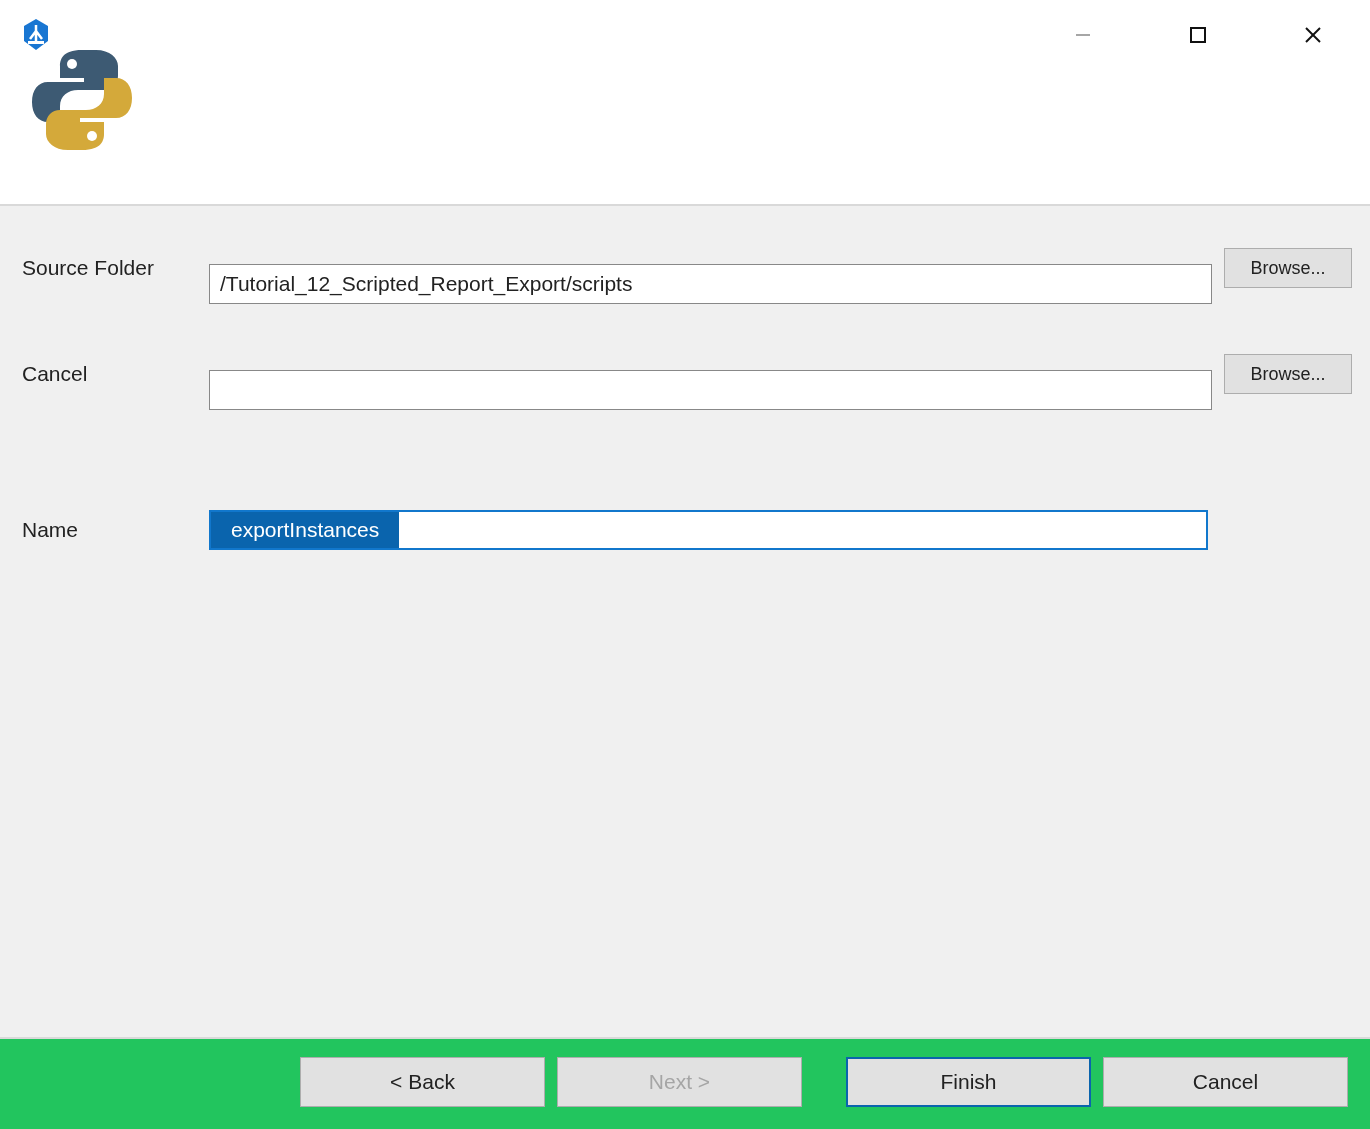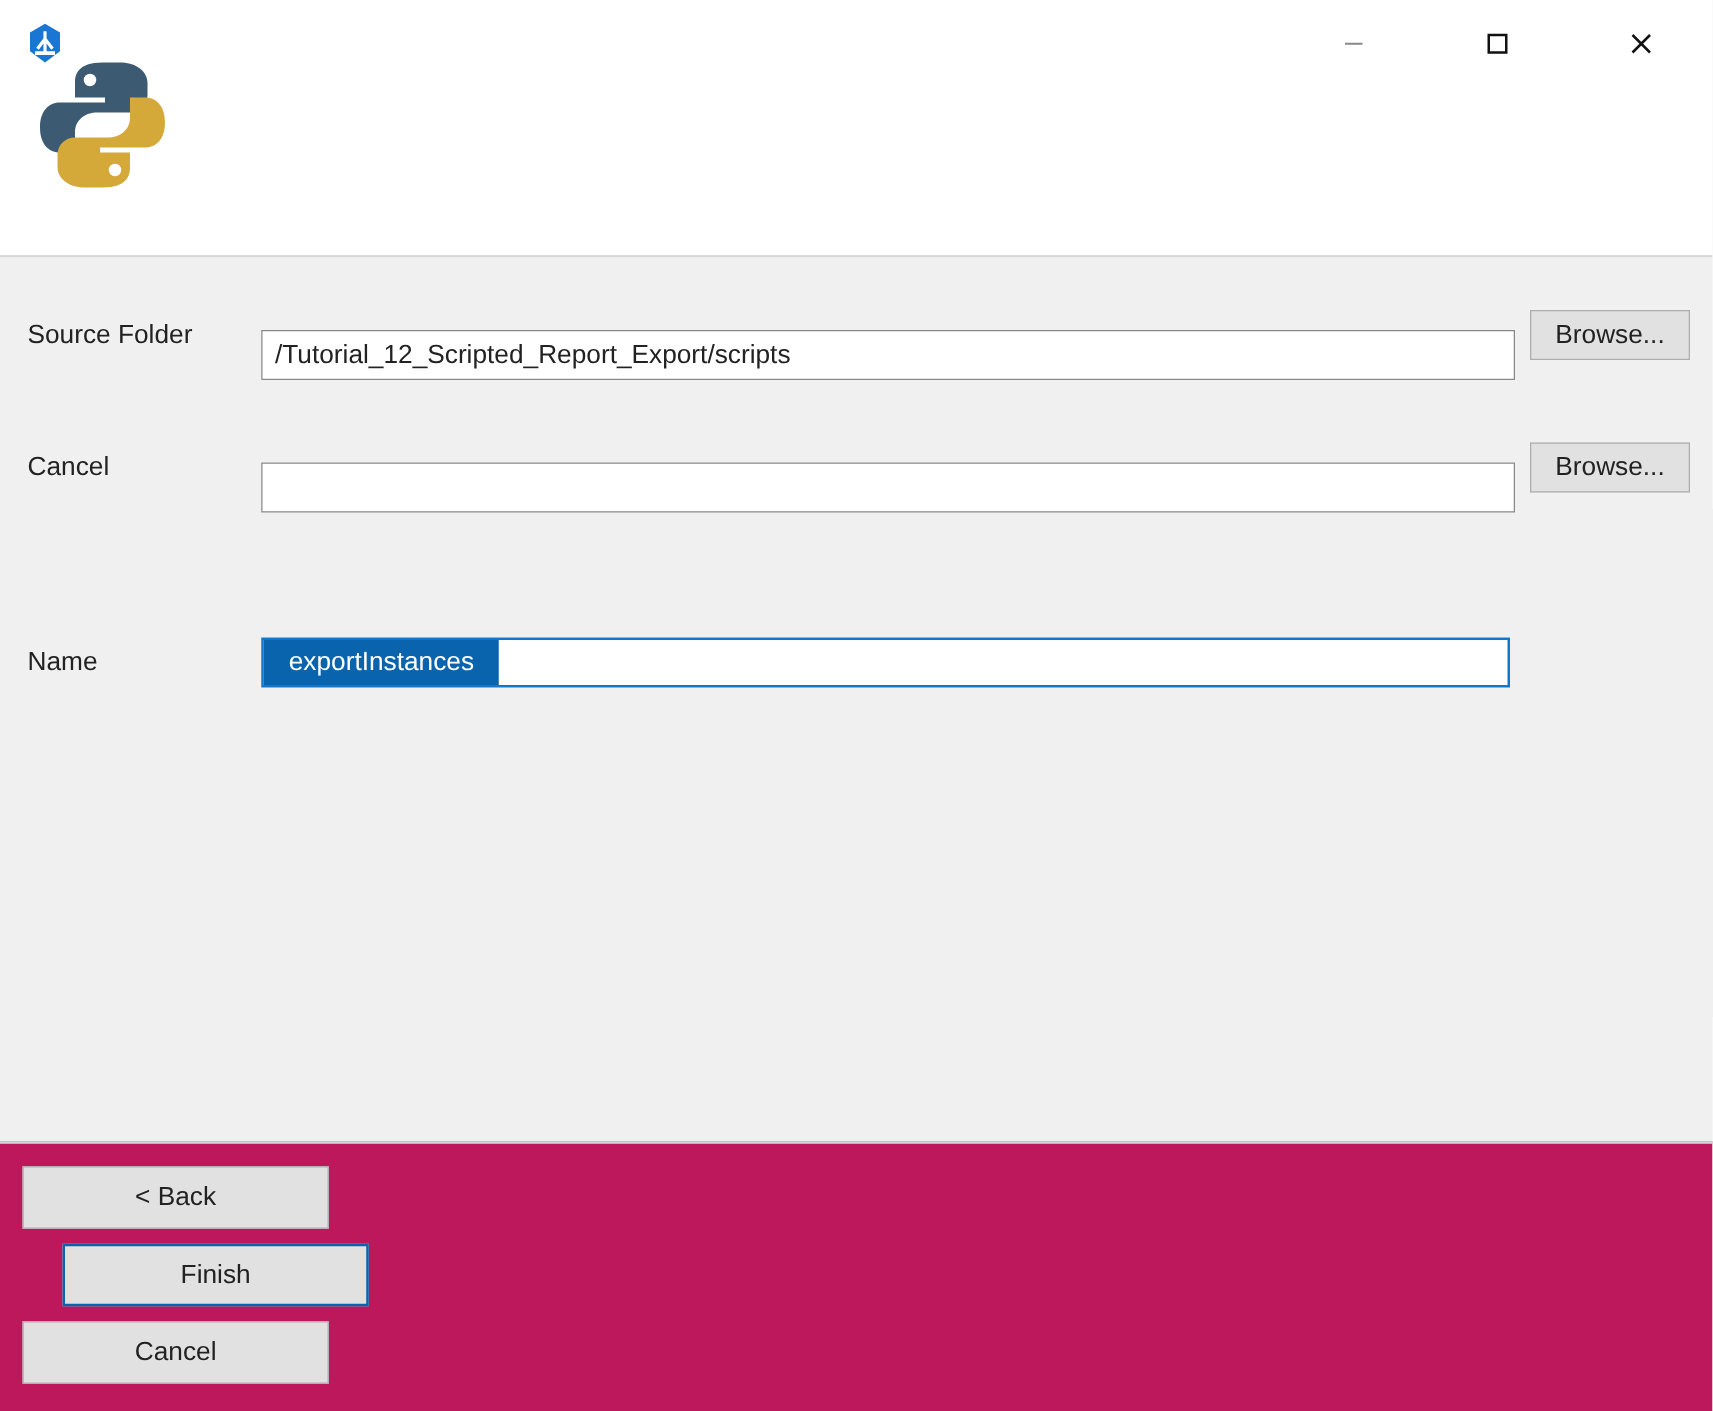--- a/index.html
+++ b/index.html
@@ -96,41 +96,40 @@
       padding: 4px 10px;
       color: #222;
       outline: none;
       margin-top: 32px;
     }
     .browse-btn {
       width: 128px;
       height: 40px;
       background: #e1e1e1;
       border: 1px solid #adadad;
-      font-size: 21px;
+      font-size: 18px;
       color: #222;
       cursor: pointer;
       display: flex;
       align-items: center;
       justify-content: center;
     }
     .name-row-spacer {
       width: 132px;
     }
     .spacer-top {
       height: 32px;
     }
     .footer {
-      background: #be185d;
+      background: #22c55e;
       border-top: 2px solid #d9d9d9;
       padding: 18px 22px 22px 18px;
       display: flex;
       justify-content: flex-end;
       gap: 12px;
-      flex-direction: column;
     }
     .footer-btn {
       width: 245px;
       height: 50px;
       font-size: 21px;
       border: 1px solid #adadad;
       background: #e1e1e1;
       color: #222;
       cursor: pointer;
       display: flex;
@@ -230,15 +229,16 @@
     <div class="form-label">Name</div>
     <div class="input-wrap">
       <span class="sel">exportInstances</span>
     </div>
     <div class="name-row-spacer"></div>
   </div>
 </div>
 
 <div class="footer">
   <button class="footer-btn">&lt; Back</button>
+  <button class="footer-btn disabled">Next &gt;</button>
   <button class="footer-btn default">Finish</button>
   <button class="footer-btn">Cancel</button>
 </div>
 
 </body></html>

